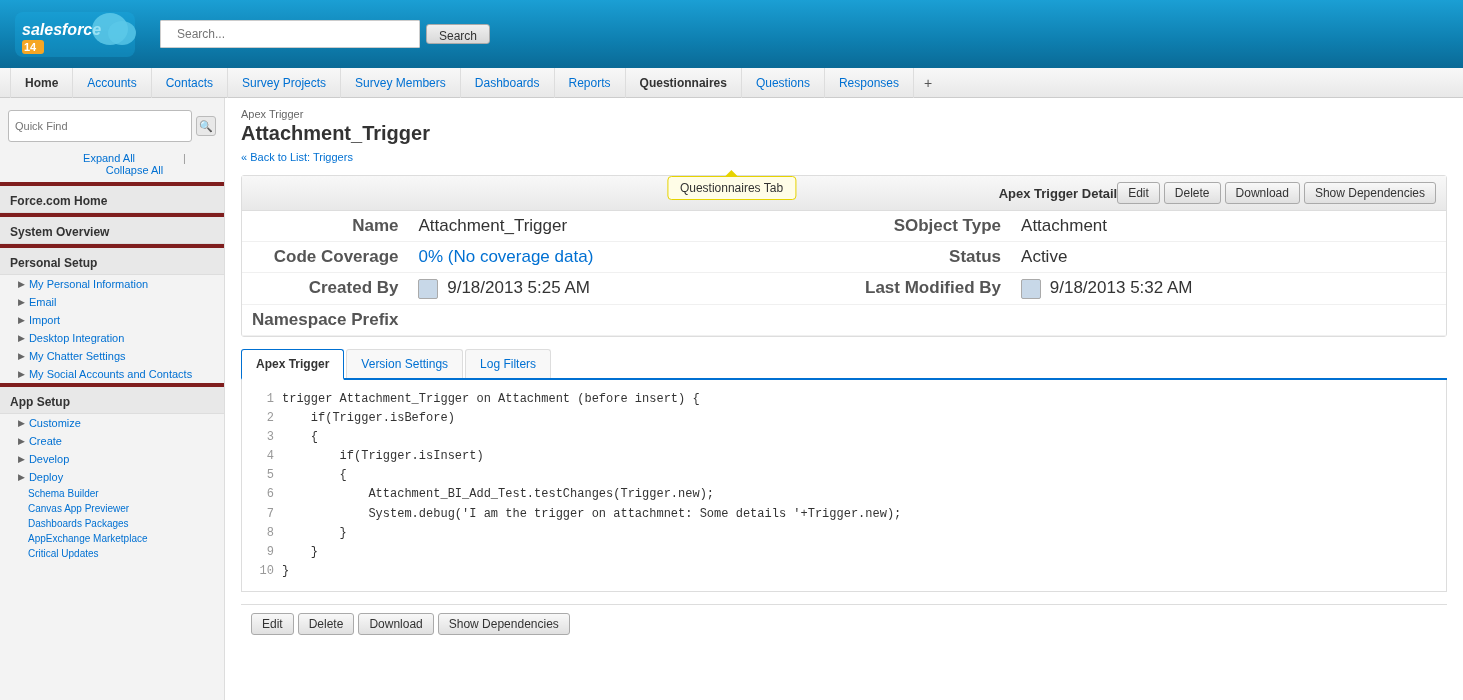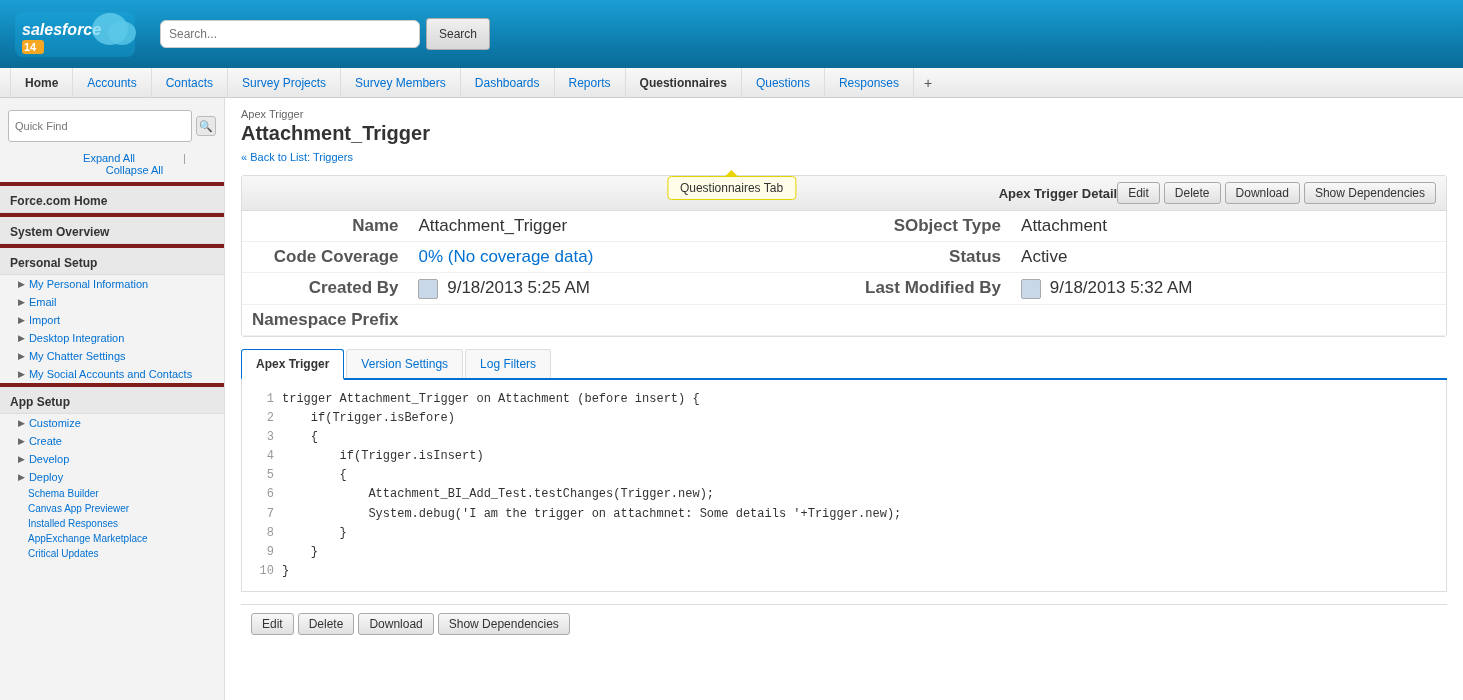--- a/index.html
+++ b/index.html
@@ -21,34 +21,34 @@
     }
     .search-area {
       display: flex;
       align-items: center;
       gap: 6px;
     }
     .search-input {
       width: 260px;
       height: 28px;
       border: 1px solid #ccc;
-      border-radius: 6px;
-      padding: 0 8px;
+      border-radius: 1px;
+      padding: 0 16px;
       font-size: 12px;
       background: white;
     }
     .search-btn {
       background: linear-gradient(180deg, #f0f0f0, #d8d8d8);
       border: 1px solid #aaa;
       border-radius: 3px;
       padding: 4px 12px;
       font-size: 12px;
       color: #333;
       cursor: pointer;
-      height: 32px;
+      height: 20px;
     }
 
     
     .navbar {
       background: linear-gradient(180deg, #f8f8f8, #e8e8e8);
       border-bottom: 1px solid #ccc;
       height: 30px;
       display: flex;
       align-items: center;
       padding: 0 10px;
@@ -434,21 +434,21 @@
     <div class="sidebar-item">
       <span class="arrow">▶</span>
       <span>Develop</span>
     </div>
     <div class="sidebar-item">
       <span class="arrow">▶</span>
       <span>Deploy</span>
     </div>
     <div class="sidebar-sub-item">Schema Builder</div>
     <div class="sidebar-sub-item">Canvas App Previewer</div>
-    <div class="sidebar-sub-item">Installed Responses</div>
+    <div class="sidebar-sub-item">Dashboards Packages</div>
     <div class="sidebar-sub-item">AppExchange Marketplace</div>
     <div class="sidebar-sub-item">Critical Updates</div>
   </div>
 
   <div class="content">
     <div class="breadcrumb-label">Apex Trigger</div>
     <div class="page-title">Attachment_Trigger</div>
     <div class="back-link">« Back to List: Triggers</div>
 
     <div class="detail-panel">

